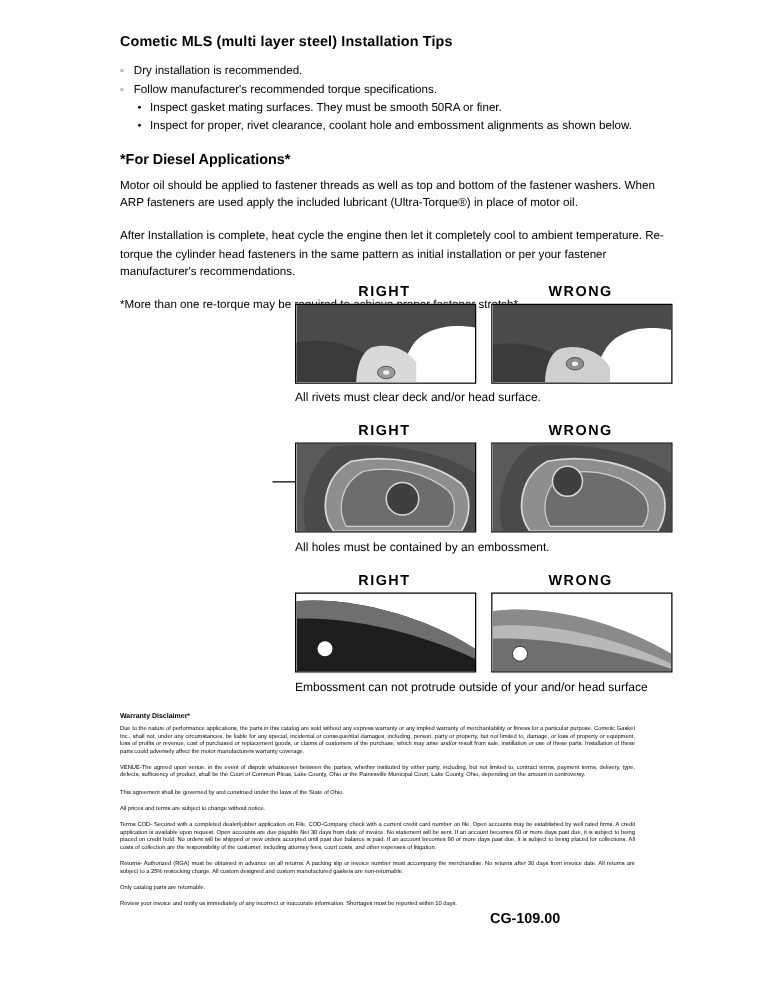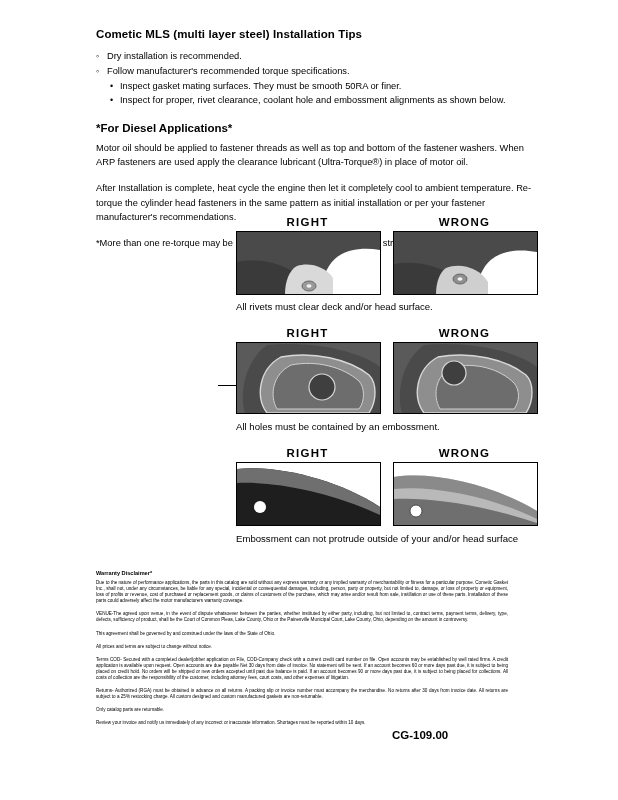--- a/index.html
+++ b/index.html
@@ -81,21 +81,21 @@
     margin: 0 0 12px 0;
   }
   p.para.last {
     margin-bottom: 0;
   }
 
   
   .figures {
     position: absolute;
     left: 236px;
-    top: 216px;
+    top: 228px;
     width: 300px;
   }
   .figrow {
     display: flex;
     gap: 14px;
   }
   .figcol {
     width: 143px;
   }
   .figlabel {
@@ -185,21 +185,21 @@
     <ul class="bullets">
       <li>Dry installation is recommended.</li>
       <li>Follow manufacturer's recommended torque specifications.</li>
     </ul>
     <ul class="subbullets">
       <li>Inspect gasket mating surfaces.  They must be smooth 50RA or finer.</li>
       <li>Inspect for proper, rivet clearance, coolant hole and embossment alignments as shown below.</li>
     </ul>
 
     <h2 class="section">*For Diesel Applications*</h2>
-    <p class="para">Motor oil should be applied to fastener threads as well as top and bottom of the fastener washers. When ARP fasteners are used apply the clearance lubricant (Ultra-Torque®) in place of motor oil.</p>
+    <p class="para">Motor oil should be applied to fastener threads as well as top and bottom of the fastener washers. When ARP fasteners are used apply the included lubricant (Ultra-Torque®) in place of motor oil.</p>
     <p class="para">After Installation is complete, heat cycle the engine then let it completely cool to ambient temperature. Re-torque the cylinder head fasteners in the same pattern as initial installation or per your fastener manufacturer's recommendations.</p>
     <p class="para last">*More than one re-torque may be required to achieve proper fastener stretch*</p>
   </div>
 
   <div class="leader" style="left:238px; top:362px; width:62px;"></div>
   <div class="leader" style="left:218px; top:385px; width:82px;"></div>
 
   <div class="figures">
 
     <div class="figrow">

